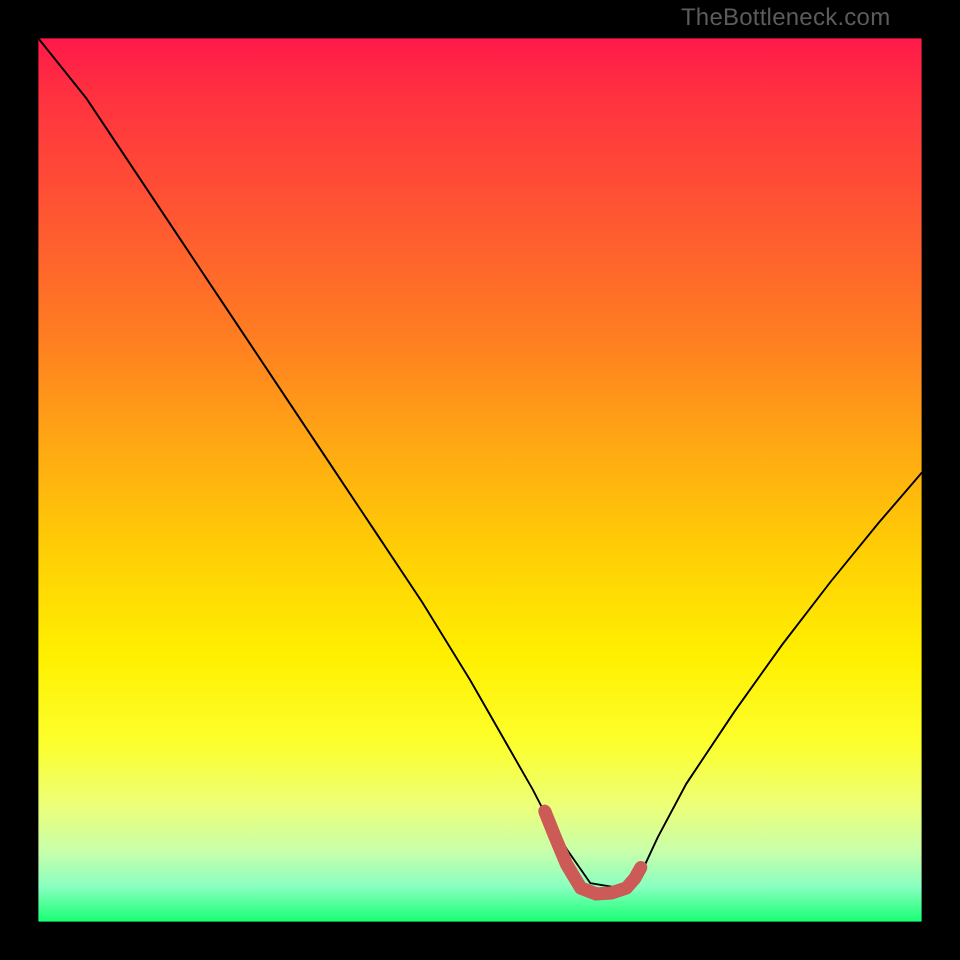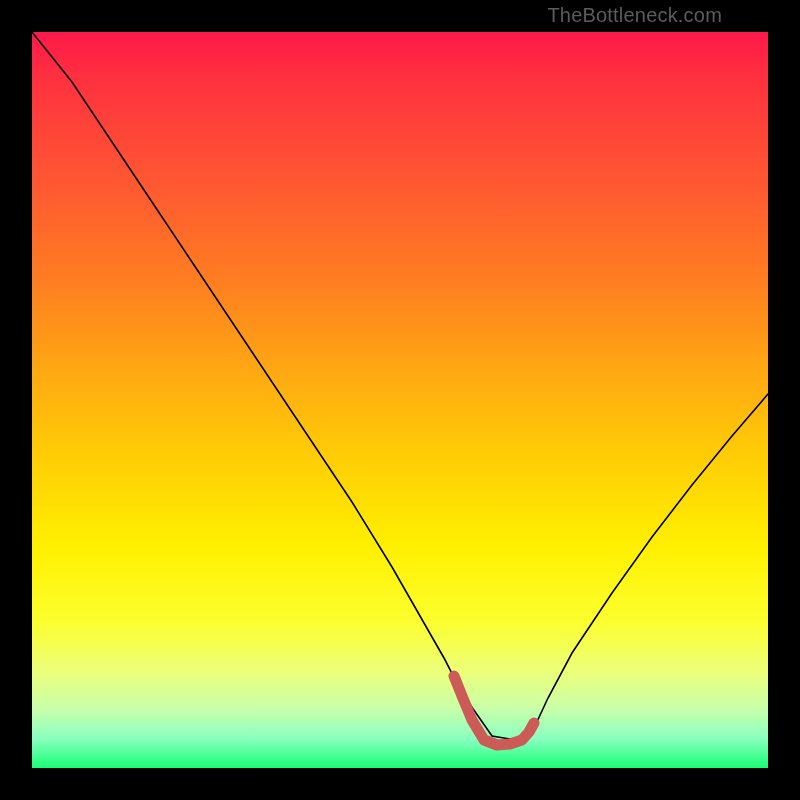--- a/index.html
+++ b/index.html
@@ -9,20 +9,21 @@
     height: 800px;
     background: #000;
     font-family: Arial, Helvetica, sans-serif;
     overflow: hidden;
   }
   .frame {
     width: 732px;
     height: 800px;
     position: relative;
     background: #000;
+    padding-left: 20px;
   }
   .watermark {
     position: absolute;
     top: 4px;
     right: 10px;
     color: #5c5c5c;
     font-size: 20px;
     font-weight: 500;
     letter-spacing: 0.2px;
   }

